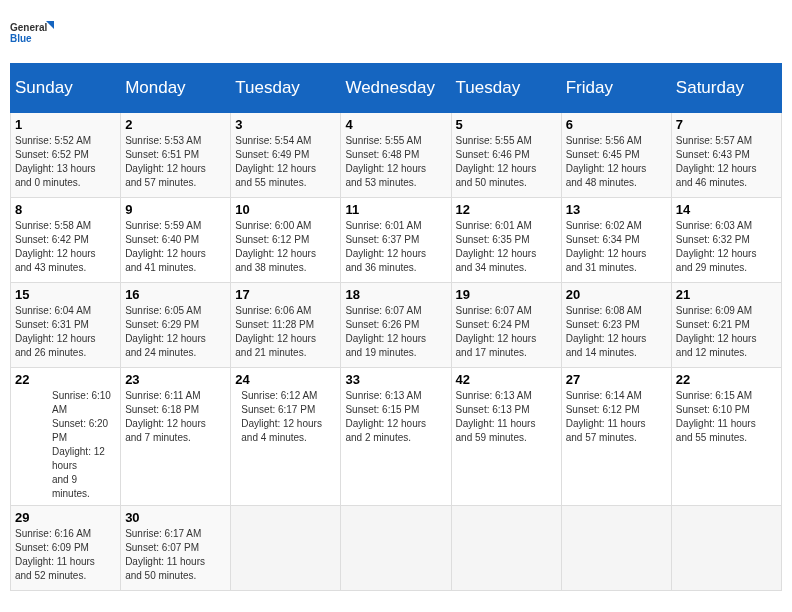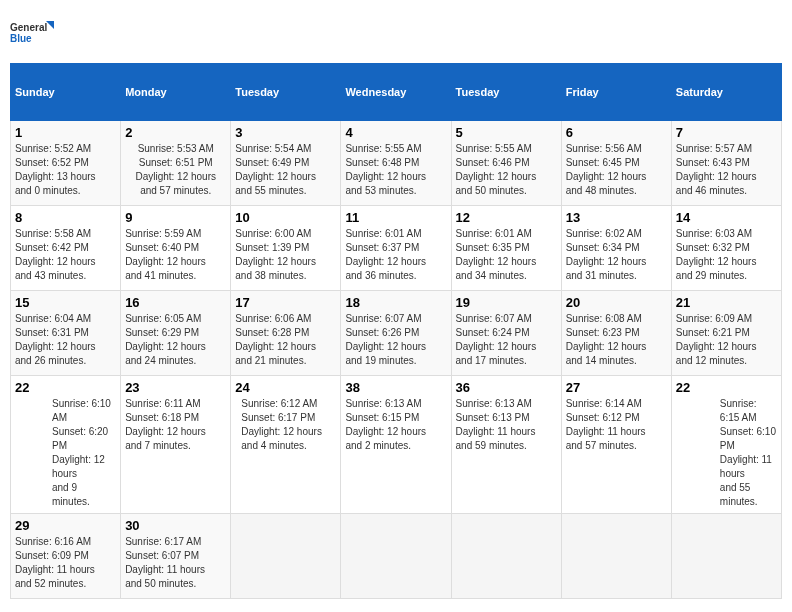--- a/index.html
+++ b/index.html
@@ -35,24 +35,24 @@
     table {
       width: 100%;
       border-collapse: collapse;
       font-size: 11px;
     }
     thead tr {
       background-color: #1565c0;
       color: white;
     }
     thead th {
-      padding: 22px 4px;
+      padding: 14px 4px;
       text-align: left;
-      font-size: 11px;
-      font-weight: bold;
+      font-size: 17px;
+      font-weight: normal;
       border: 1px solid #1565c0;
     }
     tbody tr {
       background: #fff;
     }
     tbody tr:nth-child(odd) {
       background: #f9f9f9;
     }
     tbody td {
       padding: 4px 4px;
@@ -108,21 +108,21 @@
   <tr class="week-row">
         <td>
           <span class="day-num">1</span>
           <div class="day-info" style="white-space: pre-line;">Sunrise: 5:52 AM
 Sunset: 6:52 PM
 Daylight: 13 hours
 and 0 minutes.</div>
         </td>
         <td>
           <span class="day-num">2</span>
-          <div class="day-info" style="white-space: pre-line; text-align: center;">Sunrise: 5:53 AM
+          <div class="day-info" style="white-space: pre-line;">Sunrise: 5:53 AM
 Sunset: 6:51 PM
 Daylight: 12 hours
 and 57 minutes.</div>
         </td>
         <td>
           <span class="day-num">3</span>
           <div class="day-info" style="white-space: pre-line;">Sunrise: 5:54 AM
 Sunset: 6:49 PM
 Daylight: 12 hours
 and 55 minutes.</div>
@@ -167,21 +167,21 @@
         <td>
           <span class="day-num">9</span>
           <div class="day-info" style="white-space: pre-line;">Sunrise: 5:59 AM
 Sunset: 6:40 PM
 Daylight: 12 hours
 and 41 minutes.</div>
         </td>
         <td>
           <span class="day-num">10</span>
           <div class="day-info" style="white-space: pre-line;">Sunrise: 6:00 AM
-Sunset: 1:39 PM
+Sunset: 6:12 PM
 Daylight: 12 hours
 and 38 minutes.</div>
         </td>
         <td>
           <span class="day-num">11</span>
           <div class="day-info" style="white-space: pre-line;">Sunrise: 6:01 AM
 Sunset: 6:37 PM
 Daylight: 12 hours
 and 36 minutes.</div>
         </td>
@@ -218,21 +218,21 @@
         <td>
           <span class="day-num">16</span>
           <div class="day-info" style="white-space: pre-line;">Sunrise: 6:05 AM
 Sunset: 6:29 PM
 Daylight: 12 hours
 and 24 minutes.</div>
         </td>
         <td>
           <span class="day-num">17</span>
           <div class="day-info" style="white-space: pre-line;">Sunrise: 6:06 AM
-Sunset: 6:28 PM
+Sunset: 11:28 PM
 Daylight: 12 hours
 and 21 minutes.</div>
         </td>
         <td>
           <span class="day-num">18</span>
           <div class="day-info" style="white-space: pre-line;">Sunrise: 6:07 AM
 Sunset: 6:26 PM
 Daylight: 12 hours
 and 19 minutes.</div>
         </td>
@@ -274,43 +274,43 @@
 and 7 minutes.</div>
         </td>
         <td>
           <span class="day-num">24</span>
           <div class="day-info" style="white-space: pre-line; margin-left: 6px;">Sunrise: 6:12 AM
 Sunset: 6:17 PM
 Daylight: 12 hours
 and 4 minutes.</div>
         </td>
         <td>
-          <span class="day-num">38</span>
+          <span class="day-num">33</span>
           <div class="day-info" style="white-space: pre-line;">Sunrise: 6:13 AM
 Sunset: 6:15 PM
 Daylight: 12 hours
 and 2 minutes.</div>
         </td>
         <td>
-          <span class="day-num">36</span>
+          <span class="day-num">42</span>
           <div class="day-info" style="white-space: pre-line;">Sunrise: 6:13 AM
 Sunset: 6:13 PM
 Daylight: 11 hours
 and 59 minutes.</div>
         </td>
         <td>
           <span class="day-num">27</span>
           <div class="day-info" style="white-space: pre-line;">Sunrise: 6:14 AM
 Sunset: 6:12 PM
 Daylight: 11 hours
 and 57 minutes.</div>
         </td>
         <td>
           <span class="day-num">22</span>
-          <div class="day-info" style="white-space: pre-line; margin-left: 44px;">Sunrise: 6:15 AM
+          <div class="day-info" style="white-space: pre-line;">Sunrise: 6:15 AM
 Sunset: 6:10 PM
 Daylight: 11 hours
 and 55 minutes.</div>
         </td>
       </tr>
       <tr class="week-row">
         <td>
           <span class="day-num">29</span>
           <div class="day-info" style="white-space: pre-line;">Sunrise: 6:16 AM
 Sunset: 6:09 PM

